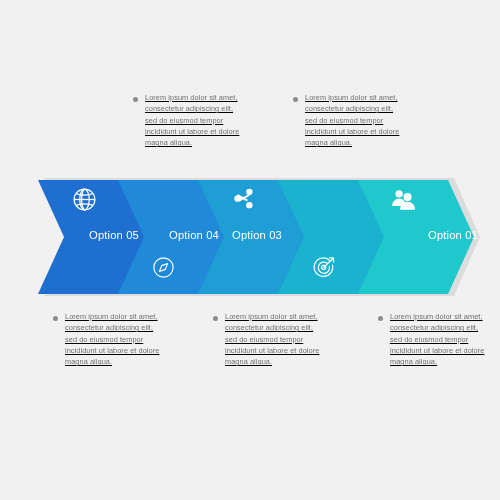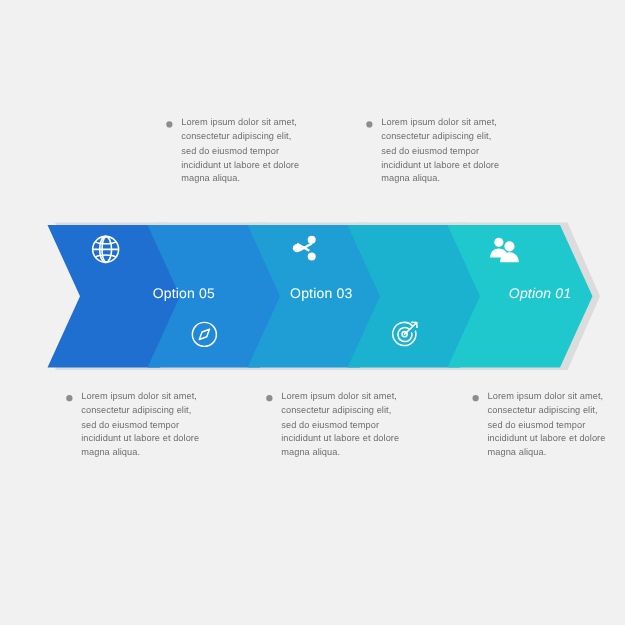--- a/index.html
+++ b/index.html
@@ -14,20 +14,21 @@
   #stage{position:absolute;left:0;top:0;width:500px;height:500px;}
 
   .chev-svg{position:absolute;left:0;top:0;width:500px;height:500px;}
 
   
   .txt-block{
     position:absolute;
     display:flex;
     align-items:flex-start;
     gap:7px;
+    text-decoration:underline;
   }
   .bullet{
     width:5px;height:5px;border-radius:50%;
     background:#8d8d8d;
     flex:0 0 auto;
     margin-top:5px;
   }
   .txt-body{
     font-size:7.4px;
     line-height:11.3px;
@@ -48,25 +49,25 @@
   .opt-label{
     position:absolute;
     color:#ffffff;
     font-size:11.2px;
     letter-spacing:0.15px;
     white-space:nowrap;
     text-align:center;
     top:229px;
     width:84px;
   }
-  #lbl-05{left:88px;text-align:right;}
+  #lbl-05{left:72px;}
   #lbl-04{left:152px;}
   #lbl-03{left:215px;}
   #lbl-02{left:311px;}
-  #lbl-01{left:390px;font-style:italic;}
+  #lbl-01{left:411px;}
 
   
   .icon-wrap{position:absolute;}
   #icon-globe{left:71px;top:186px;}
   #icon-compass{left:151px;top:255px;}
   #icon-share{left:231px;top:186px;}
   #icon-target{left:311px;top:254px;}
   #icon-users{left:389px;top:187px;}
 </style>
 </head>
@@ -90,20 +91,21 @@
     <g>
       <path d="M 38 180 L 128 180 L 154 237 L 128 294 L 38 294 L 64 237 Z" fill="#1f6fd0"></path>
       <path d="M 118 180 L 208 180 L 234 237 L 208 294 L 118 294 L 144 237 Z" fill="#2089d8"></path>
       <path d="M 198 180 L 288 180 L 314 237 L 288 294 L 198 294 L 224 237 Z" fill="#1e9ed4"></path>
       <path d="M 278 180 L 368 180 L 394 237 L 368 294 L 278 294 L 304 237 Z" fill="#1ab2cf"></path>
       <path d="M 358 180 L 448 180 L 474 237 L 448 294 L 358 294 L 384 237 Z" fill="#1fc8cd"></path>
     </g>
   </svg>
 
   <div class="opt-label" id="lbl-05">Option 05</div>
+  <div class="opt-label" id="lbl-04">Option 04</div>
   <div class="opt-label" id="lbl-03">Option 03</div>
   <div class="opt-label" id="lbl-01">Option 01</div>
 
   <div class="icon-wrap" id="icon-globe">
     <svg width="27" height="27" viewBox="0 0 32 32" fill="none" stroke="#ffffff" stroke-width="1.5">
       <circle cx="16" cy="16" r="12.3"></circle>
       <ellipse cx="16" cy="16" rx="5.6" ry="12.3"></ellipse>
       <path d="M3.7 16 H28.3"></path>
       <path d="M6 8.6 C10 11.4 22 11.4 26 8.6"></path>
       <path d="M6 23.4 C10 20.6 22 20.6 26 23.4"></path>

